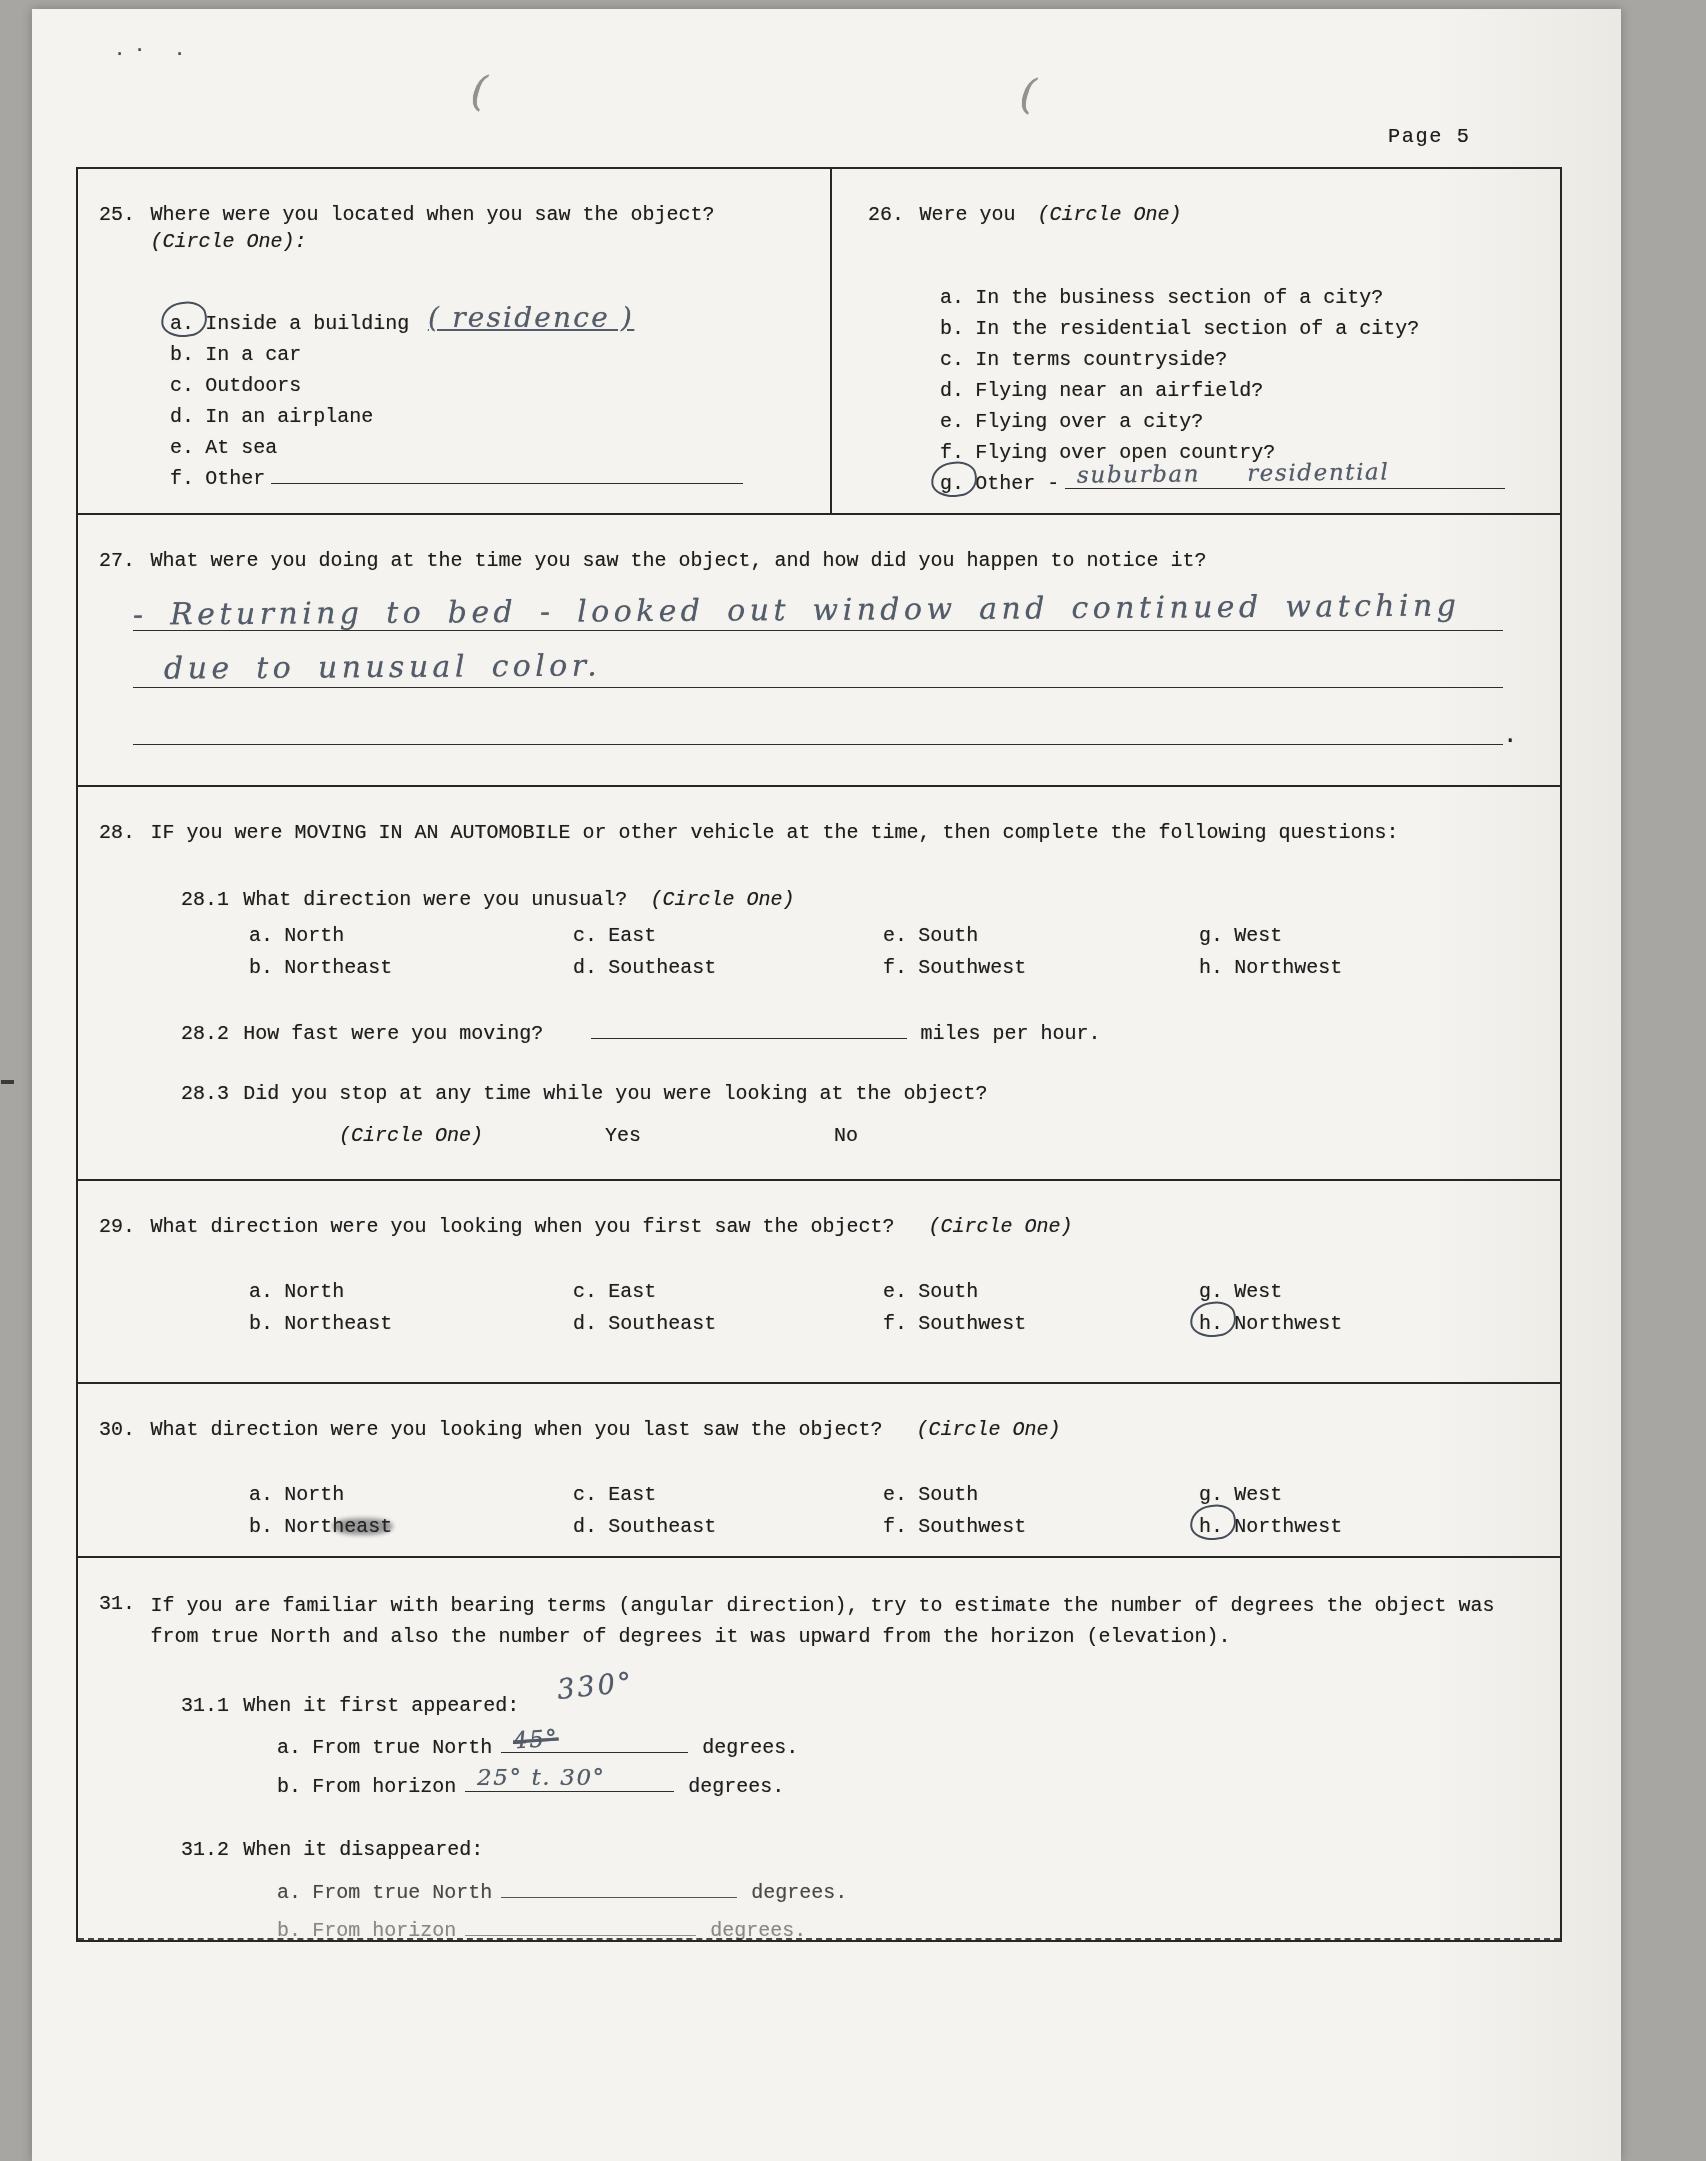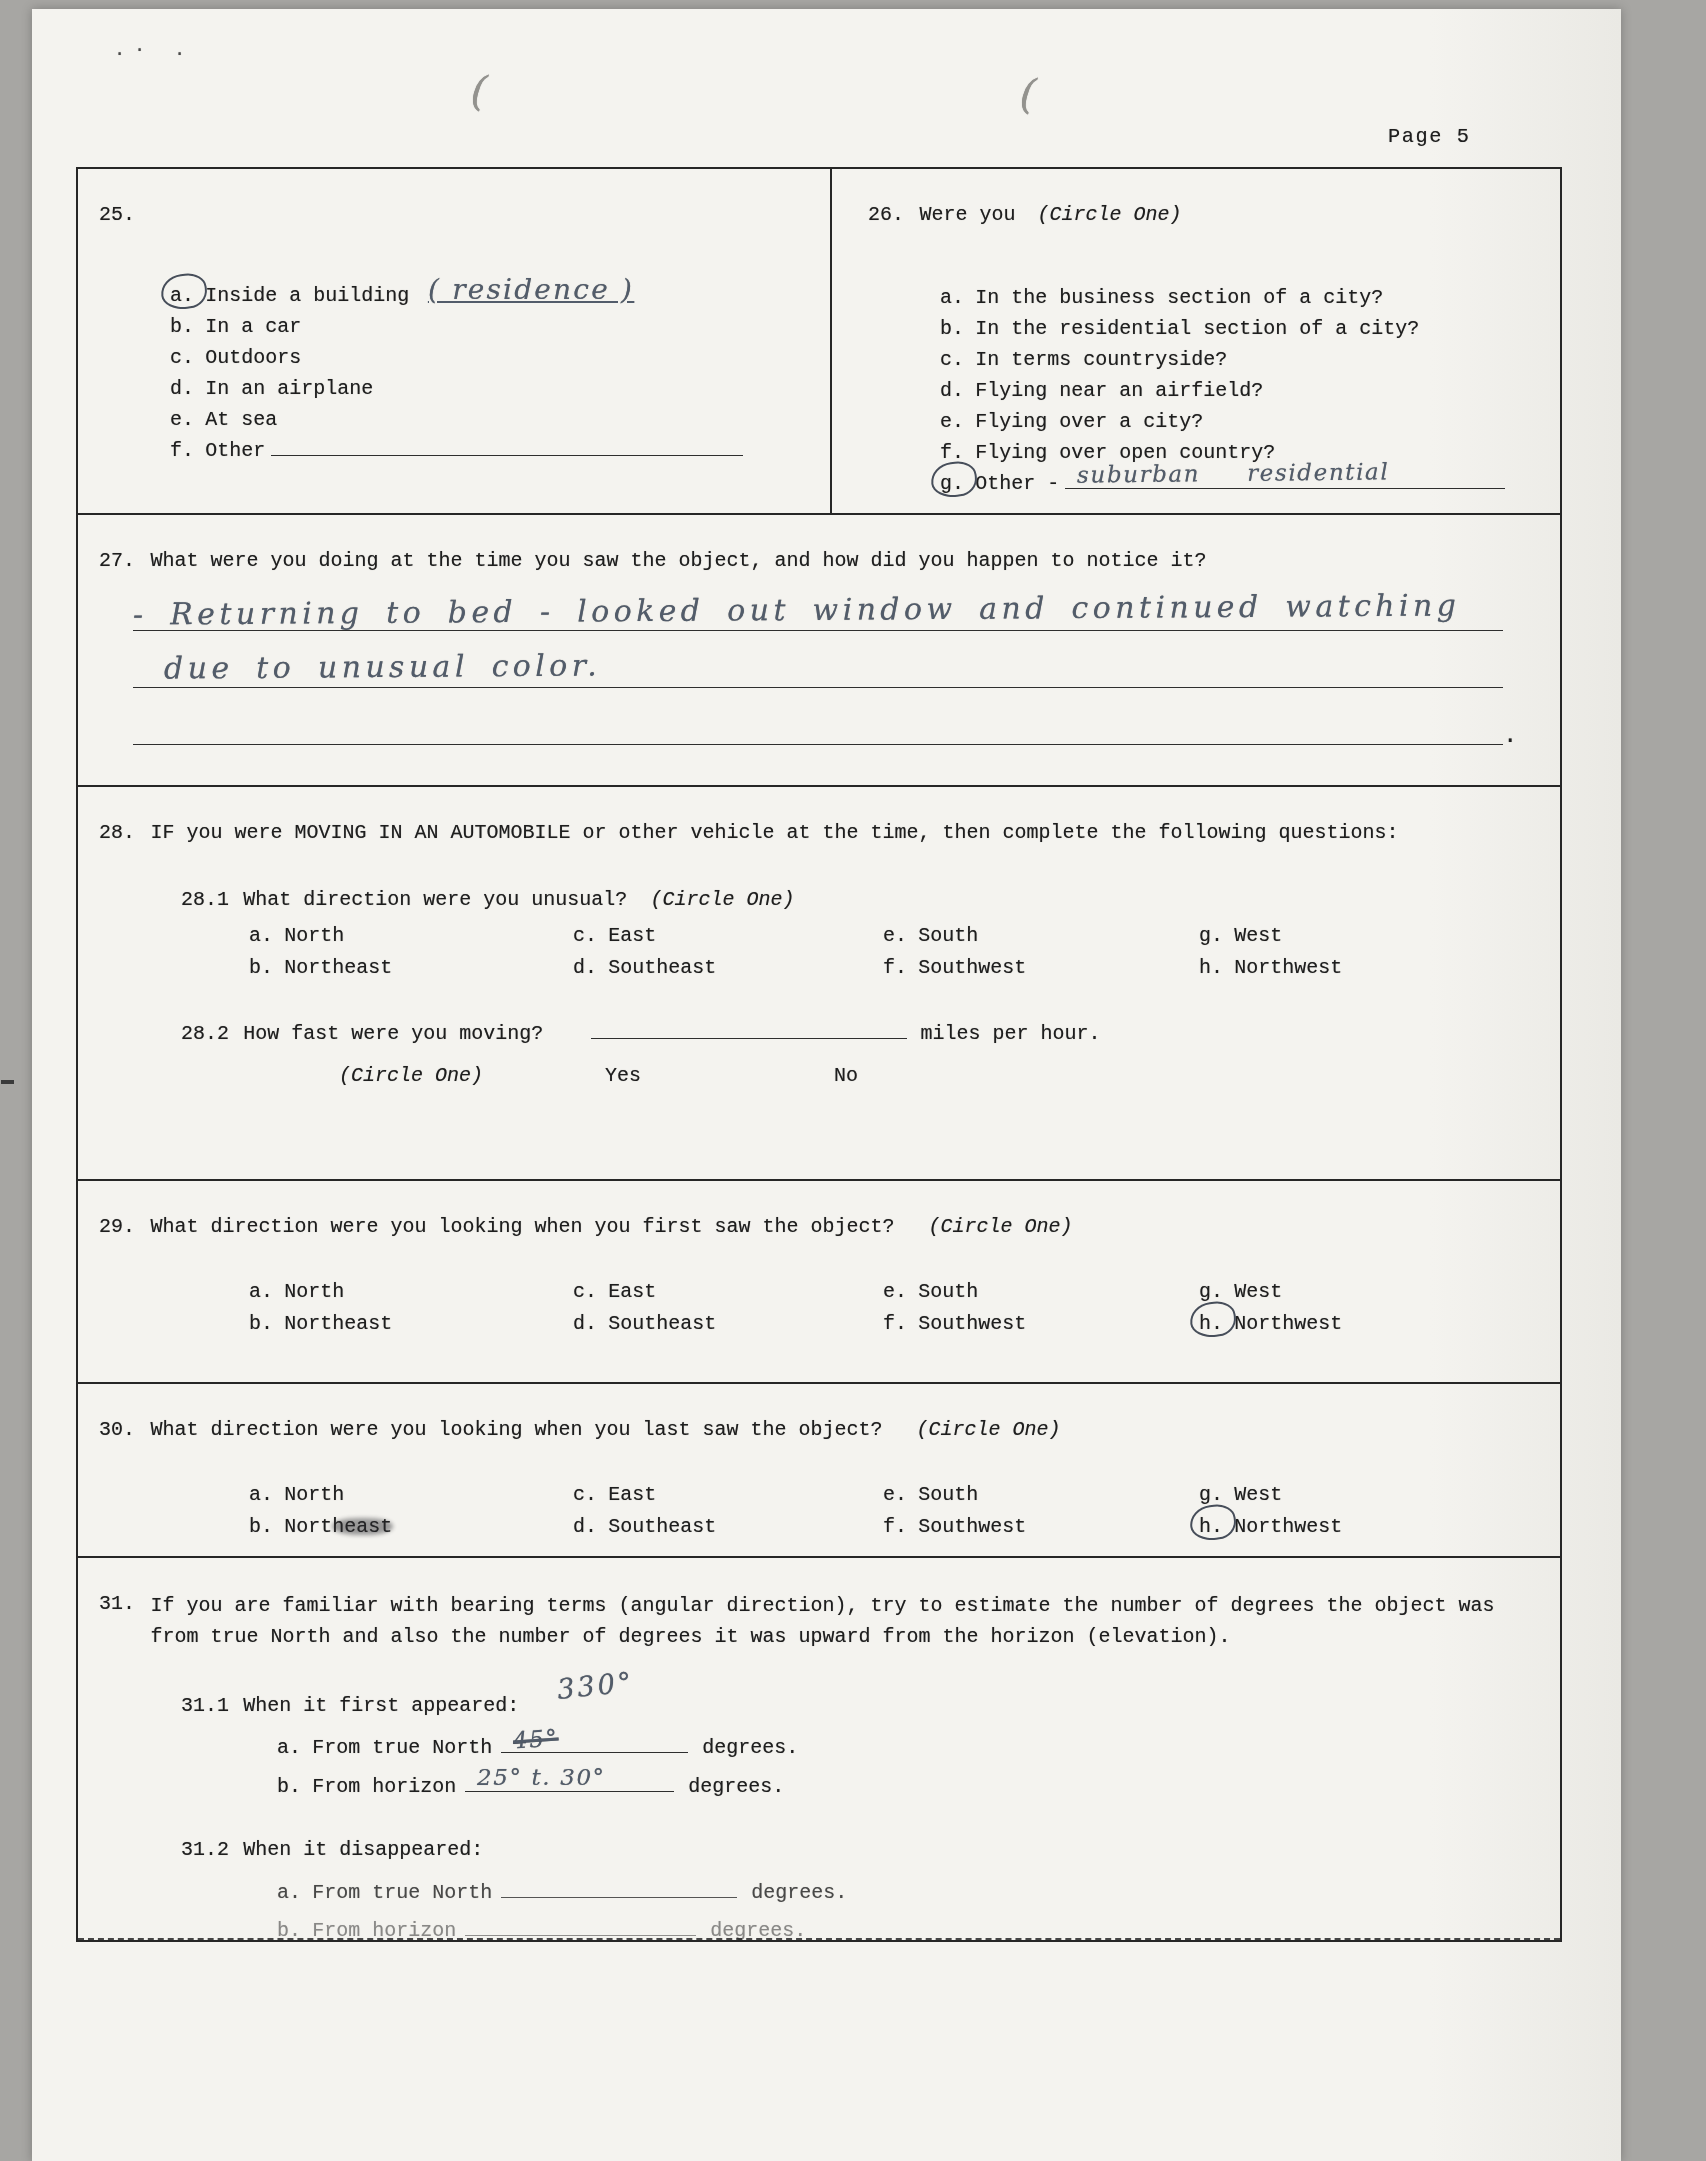--- a/index.html
+++ b/index.html
@@ -126,20 +126,24 @@
   <span class="artifact a1">(</span>
   <span class="artifact a2">(</span>
   <div class="page-number">Page 5</div>
 
   <div class="form-table">
 
     <div class="row split">
       <div class="cell-left">
         <div class="q-header">
           <span class="q-num">25.</span>
+          <div class="q-text">
+            <div>Where were you located when you saw the object?</div>
+            <div class="italic">(Circle One):</div>
+          </div>
         </div>
         <div class="options q25-options">
           <div class="opt-row">
             <span class="opt-letter circled">a.</span><span>Inside a building</span><span class="handwriting hw-residence">( residence )</span>
           </div>
           <div class="opt-row">
             <span class="opt-letter">b.</span><span>In a car</span>
           </div>
           <div class="opt-row">
             <span class="opt-letter">c.</span><span>Outdoors</span>
@@ -227,20 +231,23 @@
         <div class="dir-cell"><span class="opt-letter">e.</span><span>South</span></div>
         <div class="dir-cell"><span class="opt-letter">g.</span><span>West</span></div>
         <div class="dir-cell"><span class="opt-letter">b.</span><span>Northeast</span></div>
         <div class="dir-cell"><span class="opt-letter">d.</span><span>Southeast</span></div>
         <div class="dir-cell"><span class="opt-letter">f.</span><span>Southwest</span></div>
         <div class="dir-cell"><span class="opt-letter">h.</span><span>Northwest</span></div>
       </div>
       <div class="sub speed-line">
         <span class="sub-num">28.2</span><span>How fast were you moving?</span><span class="blank speed-blank"></span><span class="sp-suffix">miles per hour.</span>
       </div>
+      <div class="sub stop-line">
+        <span class="sub-num">28.3</span><span>Did you stop at any time while you were looking at the object?</span>
+      </div>
       <div class="stop-circle-row">
         <span class="italic">(Circle One)</span>
         <span class="yes-word">Yes</span>
         <span class="no-word">No</span>
       </div>
     </div>
 
     <div class="row q29-row">
       <div class="q-header">
         <span class="q-num">29.</span>

